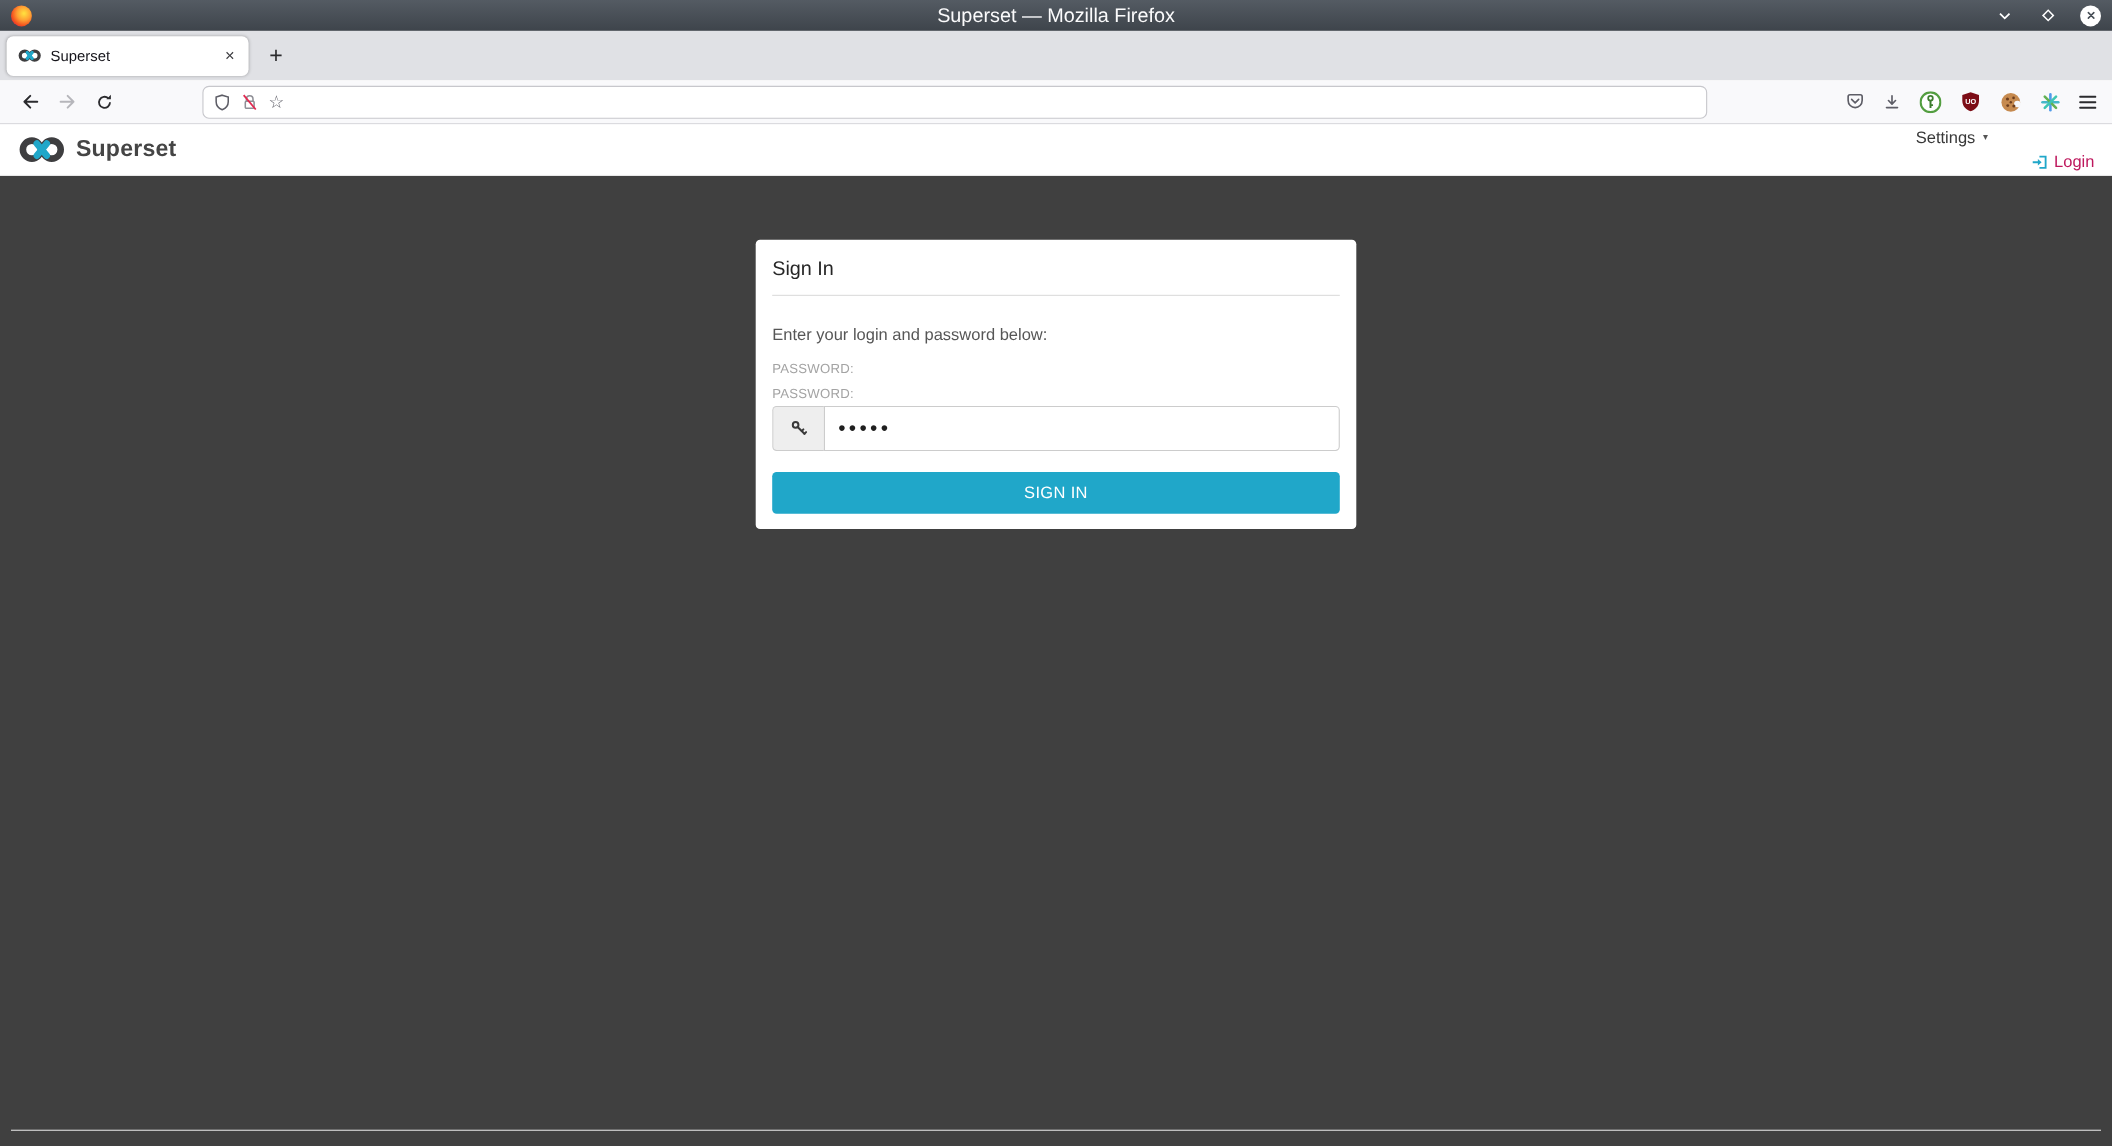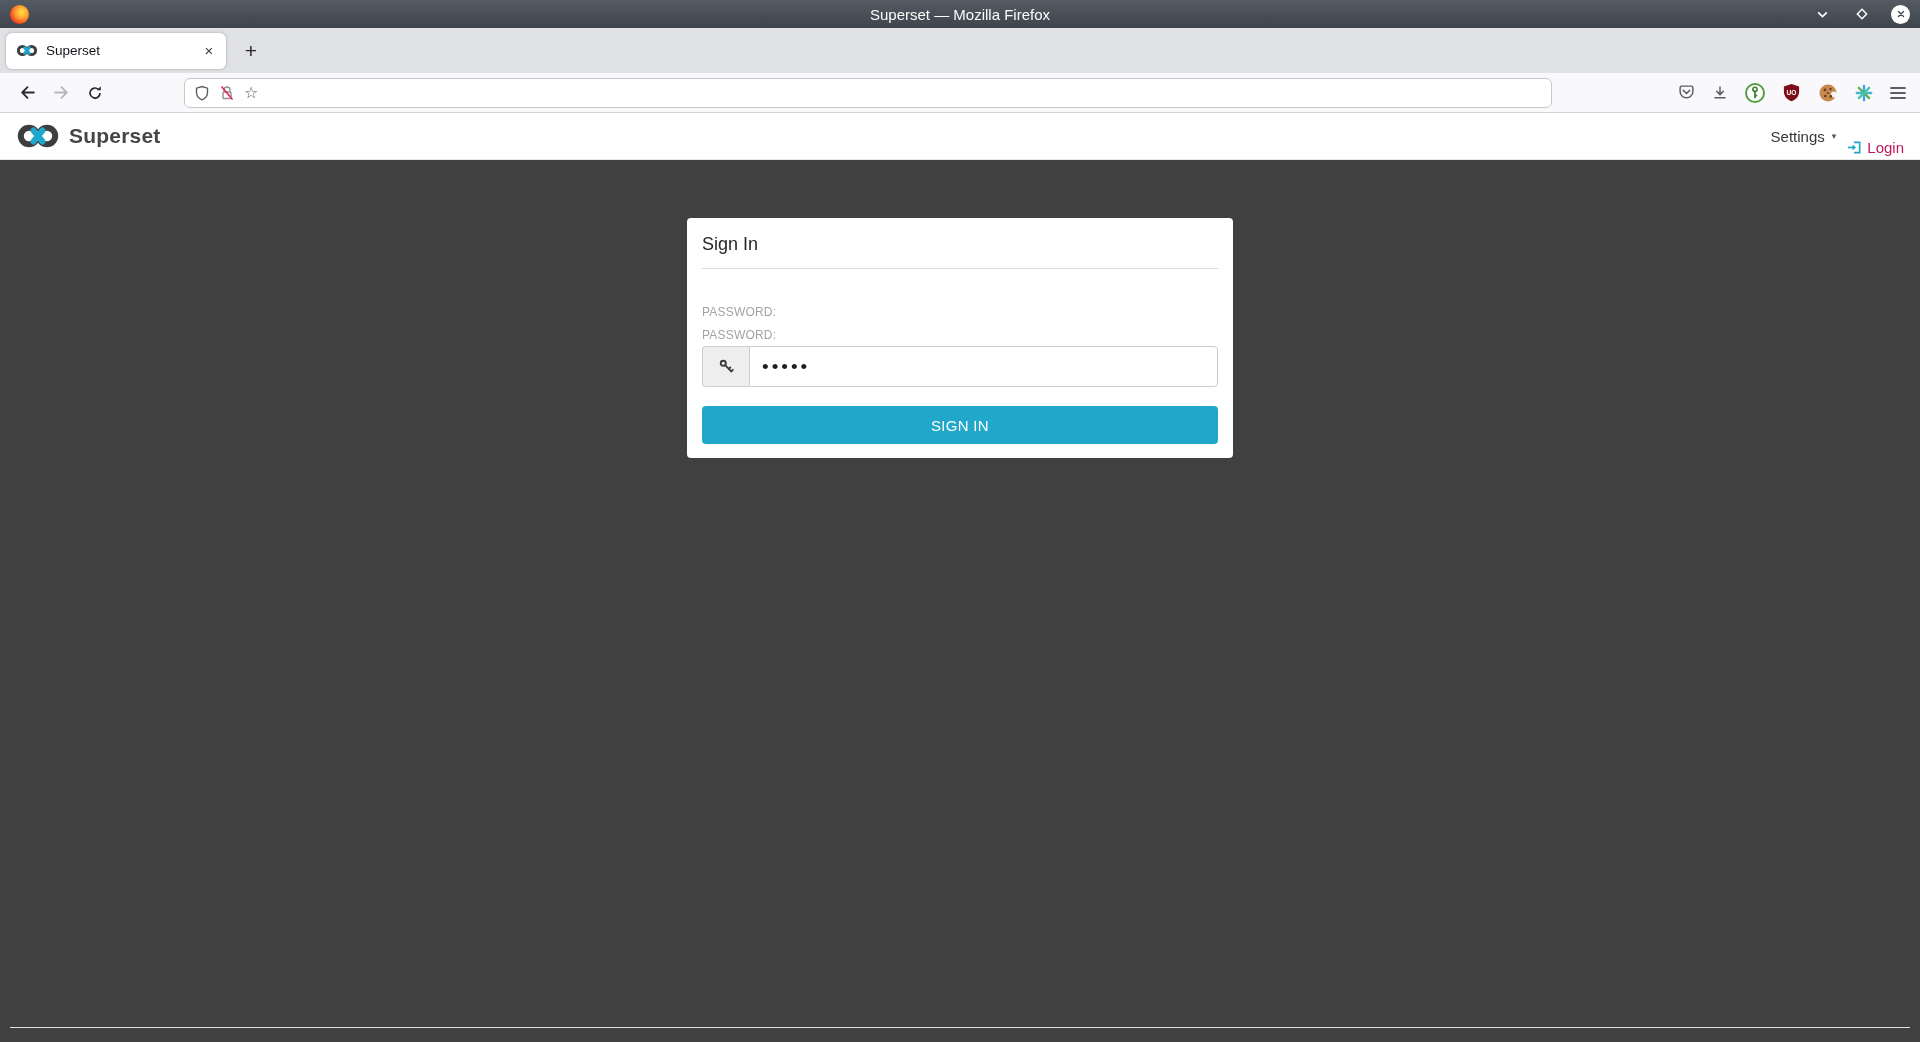--- a/index.html
+++ b/index.html
@@ -5,21 +5,21 @@
   * { box-sizing: border-box; margin: 0; padding: 0; }
   html,body { width: 1920px; height: 1042px; overflow: hidden; }
   body { font-family: "Liberation Sans", "DejaVu Sans", sans-serif; background: #f6f6f6; }
 
   
   .titlebar { height: 28px; background: linear-gradient(#545b63, #3e444b);
     display: flex; align-items: center; padding: 0 10px; position: relative; }
   .ff-logo { width: 19px; height: 19px; border-radius: 50%;
     background: radial-gradient(circle at 62% 38%, #ffdc3e 4%, #ff9e33 38%, #f4511e 66%, #c70a63 95%); }
   .window-title { position: absolute; left: 0; right: 0; text-align: center;
-    color: #fbfbfc; font-size: 15px; pointer-events: none; }
+    color: #fbfbfc; font-size: 18px; pointer-events: none; }
   .win-controls { margin-left: auto; display: flex; align-items: center; gap: 20px; z-index: 2; }
   .wc { width: 19px; height: 19px; display: flex; align-items: center; justify-content: center; cursor: default; }
   .wc-close { background: #fff; border-radius: 50%; }
 
   .tabbar { height: 45px; background: #e0e1e5; display: flex; align-items: center; padding: 0 6px; }
   .tab { width: 220px; height: 36px; background: #fff; border-radius: 6px;
     box-shadow: 0 0 3px rgba(0,0,0,.28); display: flex; align-items: center;
     padding: 0 7px 0 10px; gap: 8px; }
   .tab-title { flex: 1; font-size: 13.5px; color: #15141a; white-space: nowrap; overflow: hidden; }
   .tab-close { width: 20px; height: 20px; border-radius: 4px; display: flex; align-items: center;
@@ -39,21 +39,21 @@
   .url-path { color: #7a7a80; }
   .star { font-family: "DejaVu Sans", sans-serif; font-size: 16px; color: #5d5d66; }
   .actions { display: flex; align-items: center; gap: 17px; margin-left: 118px; margin-right: 4px; }
   .act { display: flex; align-items: center; justify-content: center; }
 
   
   .site-header { height: 47px; background: #fff; border-bottom: 1px solid #e8e8e8;
     display: flex; align-items: center; padding: 0 16px; }
   .brand { display: flex; align-items: center; gap: 9px; cursor: pointer; }
   .brand-text { font-size: 21px; font-weight: bold; color: #454545; letter-spacing: .2px; }
-  .header-right { margin-left: auto; display: flex; align-items: center; gap: 11px; font-size: 15px; }
+  .header-right { margin-left: auto; display: flex; align-items: flex-start; gap: 40px; font-size: 15px; }
   .settings { display: flex; align-items: center; gap: 7px; color: #383838; cursor: pointer; }
   .settings .caret { font-size: 9px; color: #555; font-family: "DejaVu Sans", sans-serif; }
   .login-link { display: flex; align-items: center; gap: 5px; color: #be185d; cursor: pointer; margin-top: 22px; }
 
   .page-main { position: relative; height: 882px; background: #404040; }
   .panel { width: 546px; margin: 0 auto; position: relative; top: 58px; background: #fff; border-radius: 4px; }
   .panel-heading { padding: 16px 15px 0; font-size: 18px; color: #262626; }
   .title-rule { border: 0; border-top: 1px solid #dcdcdc; margin: 13px 15px 0; }
   .panel-body { padding: 27px 15px 14px; }
   .instruction { font-size: 15px; color: #565656; margin-bottom: 15px; }
@@ -220,20 +220,21 @@
       <span>Login</span>
     </span>
   </div>
 </div>
 
 <div class="page-main">
   <div class="panel">
     <div class="panel-heading">Sign In</div>
     <hr class="title-rule">
     <div class="panel-body">
+      <div class="instruction">Enter your login and password below:</div>
 
       <div class="field-label">PASSWORD:</div>
 
       <div class="field-label">PASSWORD:</div>
       <div class="input-group">
         <span class="addon">
           <svg width="15" height="15" viewBox="0 0 14 14">
             <circle cx="4" cy="4" r="2.4" fill="none" stroke="#3a3a3a" stroke-width="1.7"></circle>
             <line x1="5.7" y1="5.7" x2="11.5" y2="11.5" stroke="#3a3a3a" stroke-width="1.7" stroke-linecap="round"></line>
             <line x1="11.5" y1="11.5" x2="12.9" y2="10.1" stroke="#3a3a3a" stroke-width="1.7" stroke-linecap="round"></line>

